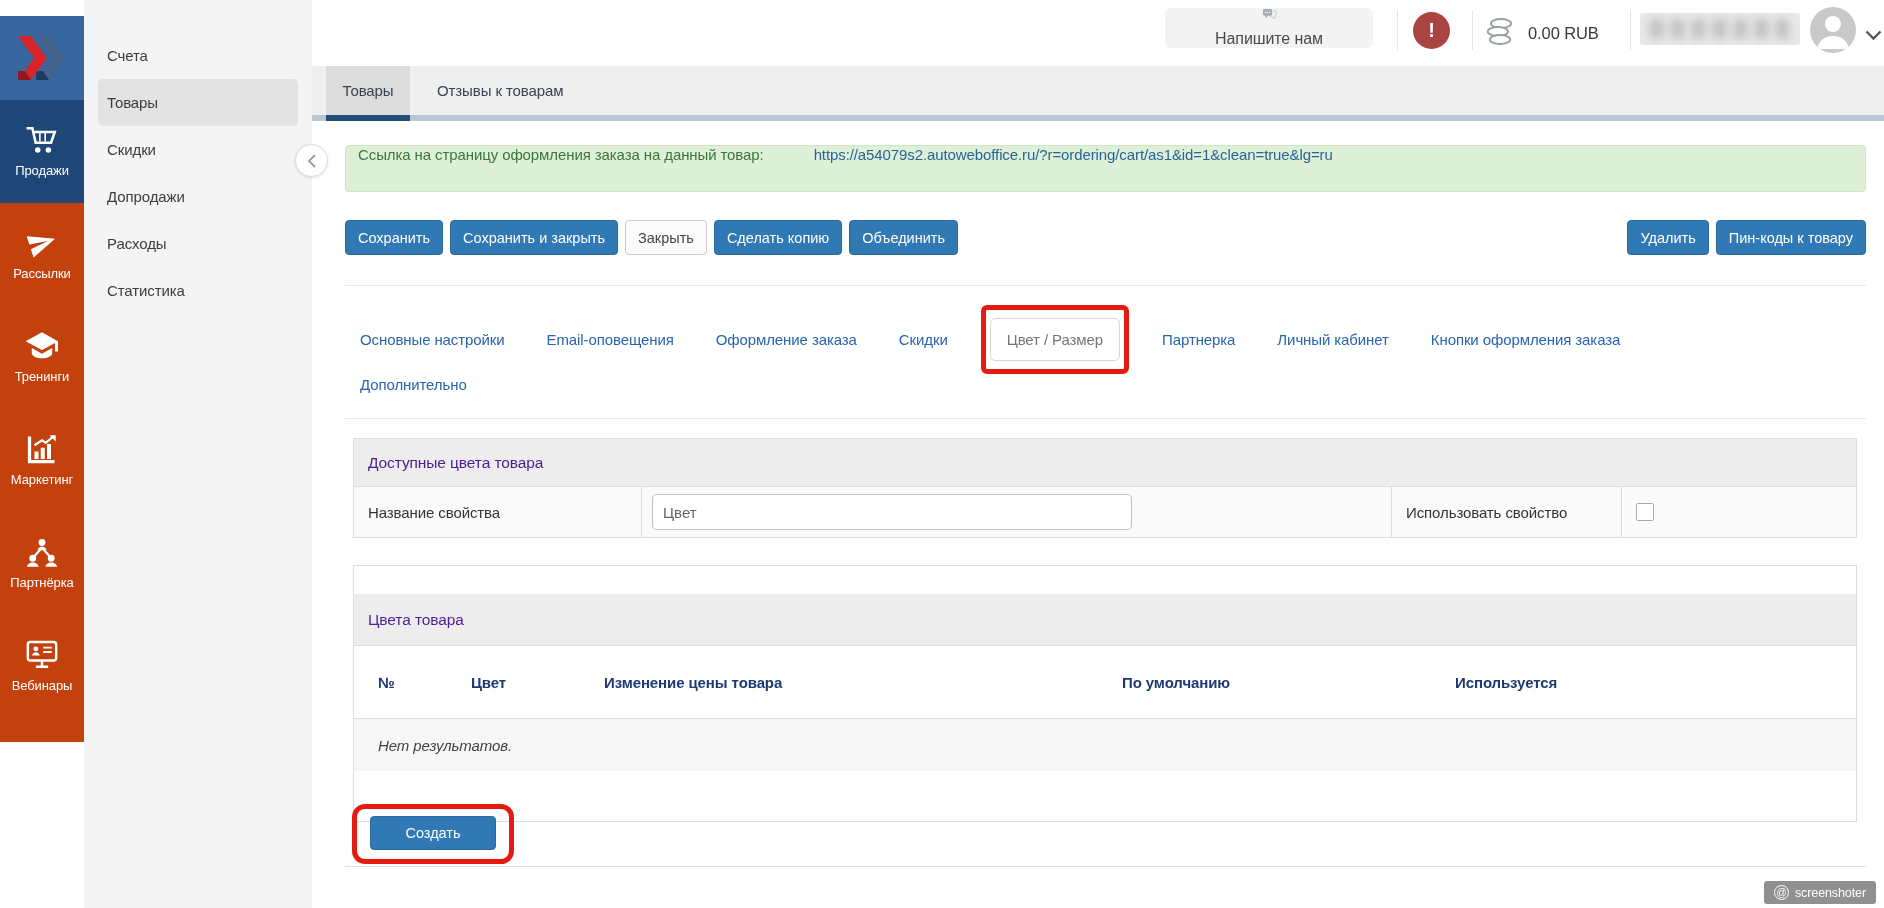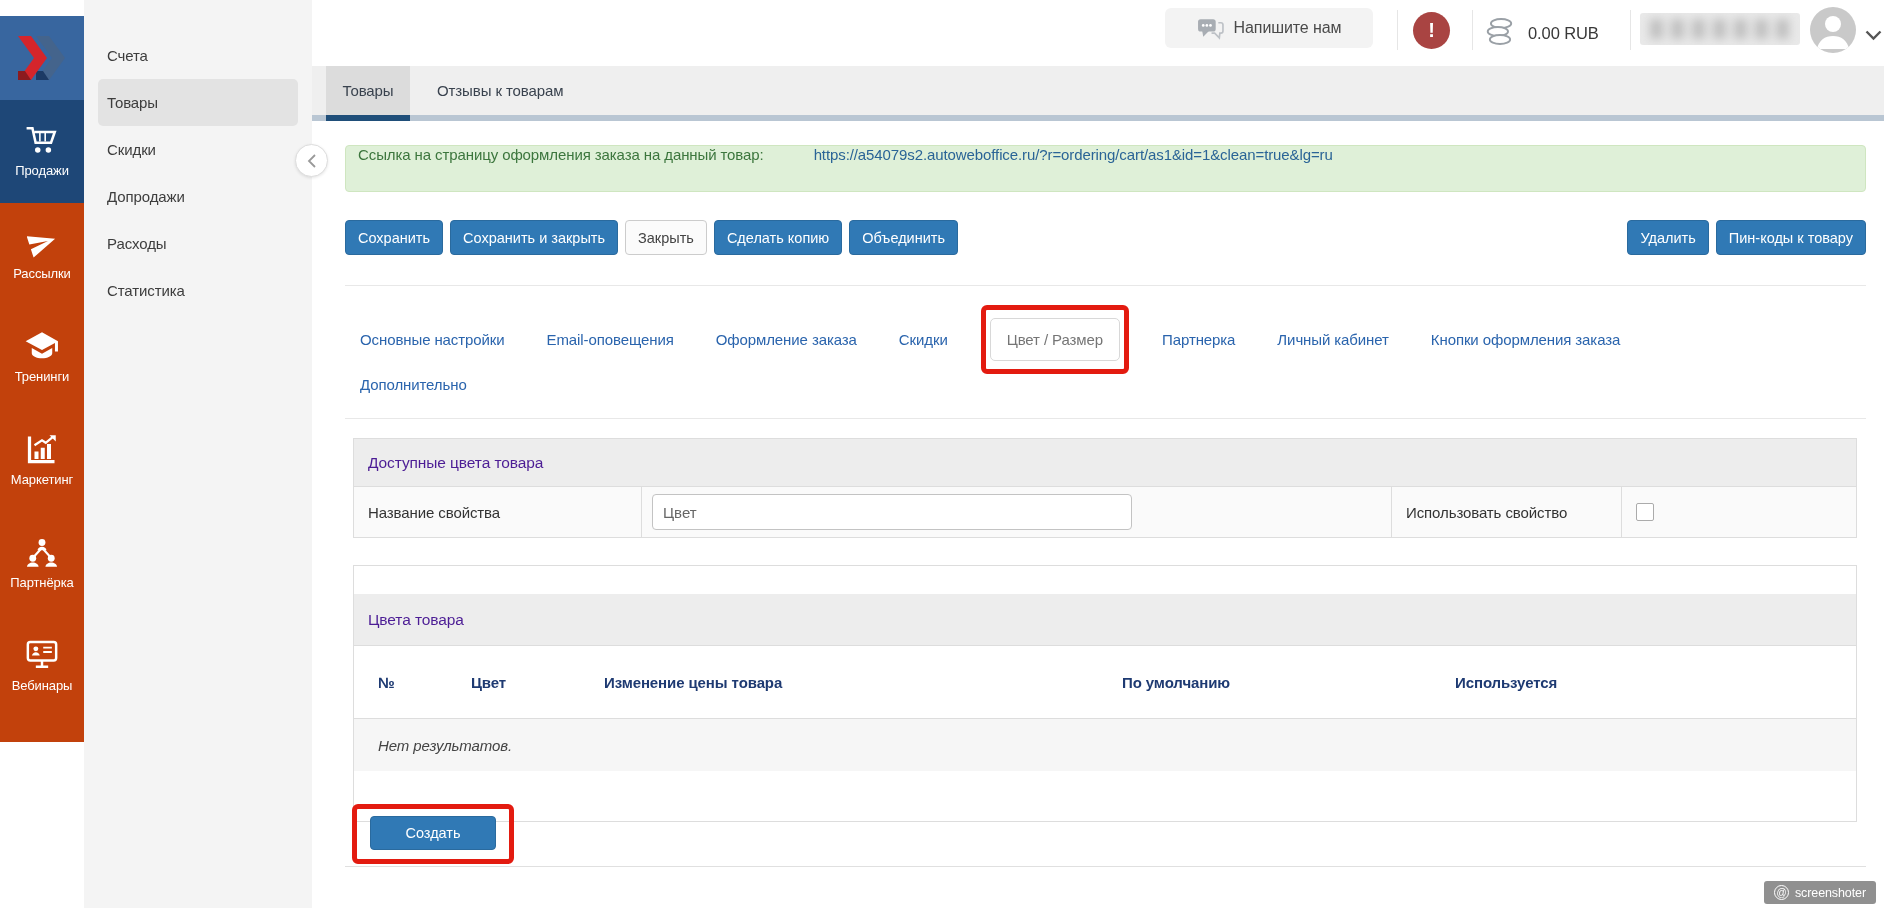--- a/index.html
+++ b/index.html
@@ -13,21 +13,21 @@
   .rail-item.active { background:#1E4777; }
   .rail-item .lbl { font-size:13px; }
 
   
   .sidebar { position:absolute; left:84px; top:0; width:228px; height:908px; background:#F4F4F4; z-index:4; padding-top:32px; }
   .side-item { height:47px; display:flex; align-items:center; padding-left:23px; font-size:15px; color:#3D3D3D; cursor:pointer; }
   .side-item.active { background:#E3E3E3; border-radius:5px; margin:0 14px; padding-left:9px; }
 
   
   .topbar { position:absolute; left:312px; top:0; width:1572px; height:66px; background:#fff; }
-  .contact-pill { position:absolute; left:853px; top:8px; width:208px; height:40px; background:#F3F3F3; border-radius:6px; display:flex; align-items:center; justify-content:center; gap:10px; font-size:16px; color:#4A4A4A; cursor:pointer; }
+  .contact-pill { position:absolute; left:853px; top:8px; width:208px; height:40px; background:#F3F3F3; border-radius:6px; display:flex; align-items:center; justify-content:center; gap:10px; font-size:16px; color:#4A4A4A; cursor:pointer;flex-direction:column; }
   .tb-sep { position:absolute; top:10px; width:1px; height:40px; background:#E6E6E6; }
   .alert-circle { position:absolute; left:1101px; top:12px; width:37px; height:37px; border-radius:50%; background:#A94442; color:#fff; font-weight:bold; font-size:20px; display:flex; align-items:center; justify-content:center; cursor:pointer; }
   .coins { position:absolute; left:1172px; top:17px; }
   .balance { position:absolute; left:1216px; top:0; height:66px; display:flex; align-items:center; font-size:16.5px; color:#383838; cursor:pointer; }
   .blur-box { position:absolute; left:1328px; top:13px; width:160px; height:32px; background:#E9E9E9; border-radius:3px; overflow:hidden; }
   .blur-box::after { content:""; position:absolute; inset:6px 10px; background:repeating-linear-gradient(90deg, rgba(150,150,150,.5) 0 13px, rgba(150,150,150,0) 13px 21px); filter:blur(5px); }
   .avatar { position:absolute; left:1498px; top:7px; width:46px; height:46px; border-radius:50%; background:#C9C9C9; overflow:hidden; cursor:pointer; }
   .user-chevron { position:absolute; left:1553px; top:27px; cursor:pointer; }
 
   
@@ -70,21 +70,21 @@
   .prop-input { width:480px; height:36px; border:1px solid #C3C3C3; border-radius:4px; padding:0 10px; font-size:15px; color:#666; background:#fff; font-family:inherit; margin-left:-4px; }
   .checkbox { width:18px; height:18px; border:1px solid #ABABAB; border-radius:2px; background:#fff; display:inline-block; cursor:pointer; }
 
   .panel2 { top:444px; }
   .panel2 .panel-header { height:52px;margin-top:28px; }
   .thead { height:73px; display:grid; grid-template-columns:93px 133px 518px 333px 1fr; align-items:center; border-bottom:1px solid #DDD; }
   .th { font-weight:bold; color:#1E3A72; font-size:15px; padding-left:24px; cursor:pointer; }
   .empty-row { height:52px; background:#F6F6F6; display:flex; align-items:center; padding-left:24px; font-style:italic; font-size:15px; color:#444; }
   .tfoot { height:50px; background:#fff; }
 
-  .create-wrap { position:absolute; left:40px; top:683px; border:5px solid #E31B10; border-radius:6px; padding:7px 13px 9px 13px; z-index:7; }
+  .create-wrap { position:absolute; left:40px; top:683px; border:5px solid #E31B10; border-radius:13px; padding:7px 13px 9px 13px; z-index:7; }
   .create-btn { width:126px; height:34px; justify-content:center; }
 
   .watermark { position:absolute; right:8px; bottom:4px; background:rgba(125,125,125,.85); color:#fff; border-radius:3px; padding:4px 10px; font-size:12.5px; display:flex; align-items:center; gap:6px; z-index:9; }
   .wm-at { width:15px; height:15px; border:1px solid #fff; border-radius:50%; display:inline-flex; align-items:center; justify-content:center; font-size:10px; }
 </style>
 </head>
 <body>
 
 <div class="rail">
   <div class="rail-logo">

